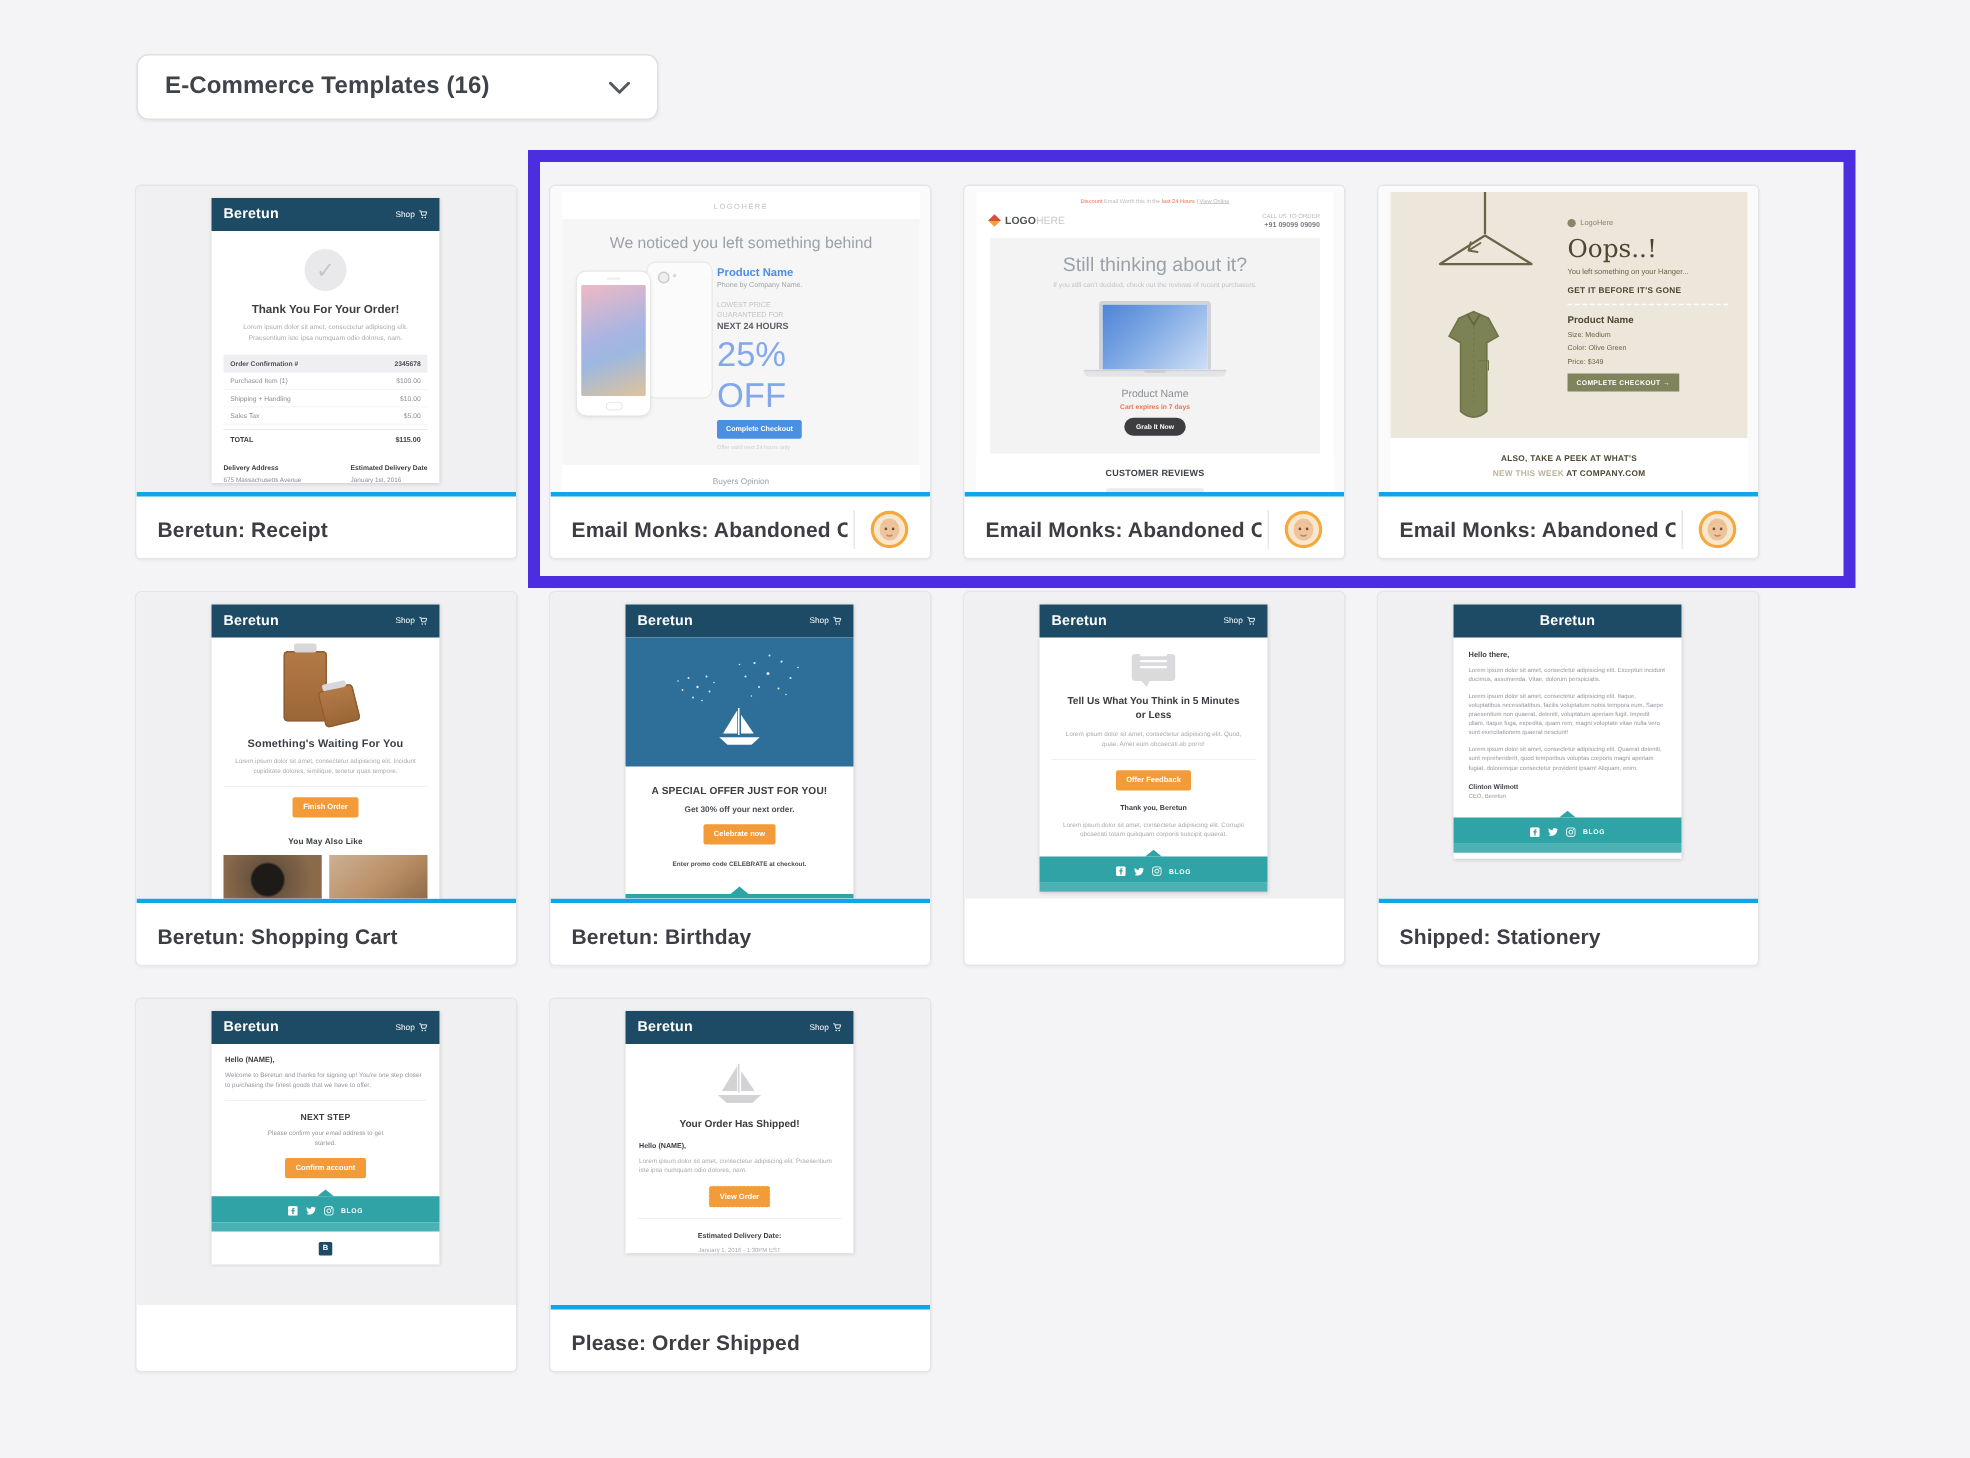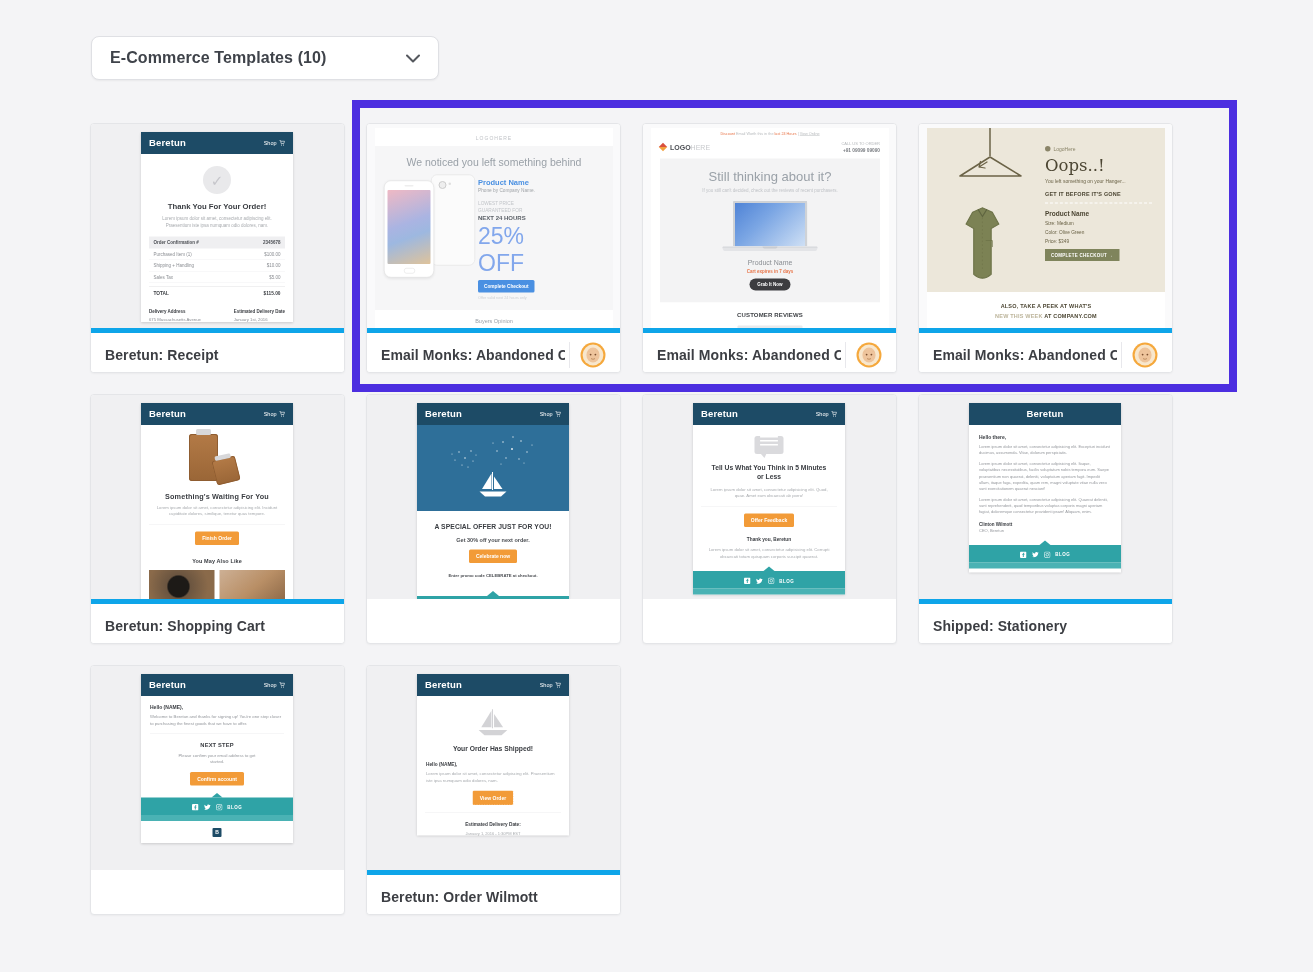--- a/index.html
+++ b/index.html
@@ -22,21 +22,21 @@
     position:absolute;left:90px;top:123px;
     display:grid;grid-template-columns:repeat(4,255px);grid-auto-rows:250px;
     column-gap:30px;row-gap:31px;gap:21px;
   }
   .card{
     background:#fff;border:1px solid #e4e5e8;border-radius:4px;overflow:hidden;
     box-shadow:0 1px 2px rgba(0,0,0,.04);height:250px;box-sizing:border-box;cursor:pointer;
   }
   .thumb{height:204px;background:#f0f0f2;position:relative;overflow:hidden;}
   .thumb.light{background:#fafafb;}
-  .labelbar{height:44px;background:#fff;border-top:5px solid #0ea5e9;display:flex;align-items:center;padding:0 14px;}
+  .labelbar{height:44px;background:#fff;border-top:3px solid #0ea5e9;display:flex;align-items:center;padding:0 14px;}
   .label{font-size:14px;font-weight:bold;color:#3c3e43;letter-spacing:.1px;white-space:nowrap;overflow:hidden;flex:1;}
   .vdiv{width:1px;height:26px;background:#e8e8ec;margin:0 10px 0 4px;flex:0 0 auto;}
   .badge{width:26px;height:26px;flex:0 0 auto;}
   
   .hl{position:absolute;left:352px;top:100px;width:885px;height:292px;box-sizing:border-box;
       border:8px solid #4c2ee0;pointer-events:none;z-index:5;}
   
   .mock{position:absolute;transform:scale(.5);transform-origin:0 0;background:#fff;
         box-shadow:0 1px 5px rgba(0,0,0,.16);}
   .w304{width:304px;left:50px;top:8px;}
@@ -206,21 +206,21 @@
   .sh-body{font-size:8.5px;color:#a8abaf;margin:7px 18px 0;line-height:1.5;}
   .sh-btn{display:table;background:#f29b38;color:#fff;font-size:10px;font-weight:bold;
           padding:8px 14px;border-radius:3px;margin:14px auto 0;border:1px dashed rgba(255,255,255,.85);}
   .sh-dlabel{font-size:9.5px;font-weight:bold;color:#3a3d42;text-align:center;margin-top:18px;}
   .sh-dval{font-size:8px;color:#a8abaf;text-align:center;margin-top:8px;}
 </style>
 </head>
 <body>
 
 <div class="dropdown">
-  <span class="dd-label">E-Commerce Templates (10)</span>
+  <span class="dd-label">E-Commerce Templates (16)</span>
   <svg width="14" height="9" viewBox="0 0 14 9">
       <polyline points="1,1.5 7,7.5 13,1.5" fill="none" stroke="#55585e" stroke-width="2" stroke-linecap="round" stroke-linejoin="round"></polyline>
     </svg>
 </div>
 
 <div class="grid">
 
   <div class="card">
     <div class="thumb">
       <div class="mock w304">
@@ -513,20 +513,23 @@
           </svg>
         </div>
         <div class="bd-title">A SPECIAL OFFER JUST FOR YOU!</div>
         <div class="bd-sub">Get 30% off your next order.</div>
         <span class="obtn">Celebrate now</span>
         <div class="bd-promo">Enter promo code CELEBRATE at checkout.</div>
         <div class="notch"></div>
         <div class="tealbar"></div>
       </div>
     </div>
+    <div class="labelbar">
+      <span class="label">Beretun: Birthday</span>
+    </div>
   </div>
 
   <div class="card">
     <div class="thumb">
       <div class="mock w304">
         <div class="bhead">
           <span class="bbrand">Beretun</span>
           <span class="bshop">
               <span>Shop</span>
               <svg width="12" height="12" viewBox="0 0 12 12">
@@ -670,19 +673,19 @@
         <div class="sh-title">Your Order Has Shipped!</div>
         <div class="sh-greet">Hello (NAME),</div>
         <div class="sh-body">Lorem ipsum dolor sit amet, consectetur adipiscing elit. Praesentium iste ipsa numquam odio dolores, nam.</div>
         <span class="sh-btn">View Order</span>
         <div class="hr"></div>
         <div class="sh-dlabel">Estimated Delivery Date:</div>
         <div class="sh-dval">January 1, 2016 - 1:30PM EST</div>
       </div>
     </div>
     <div class="labelbar">
-      <span class="label">Beretun: Order Wilmott</span>
+      <span class="label">Please: Order Shipped</span>
     </div>
   </div>
 
 </div>
 
 <div class="hl"></div>
 
 </body></html>

